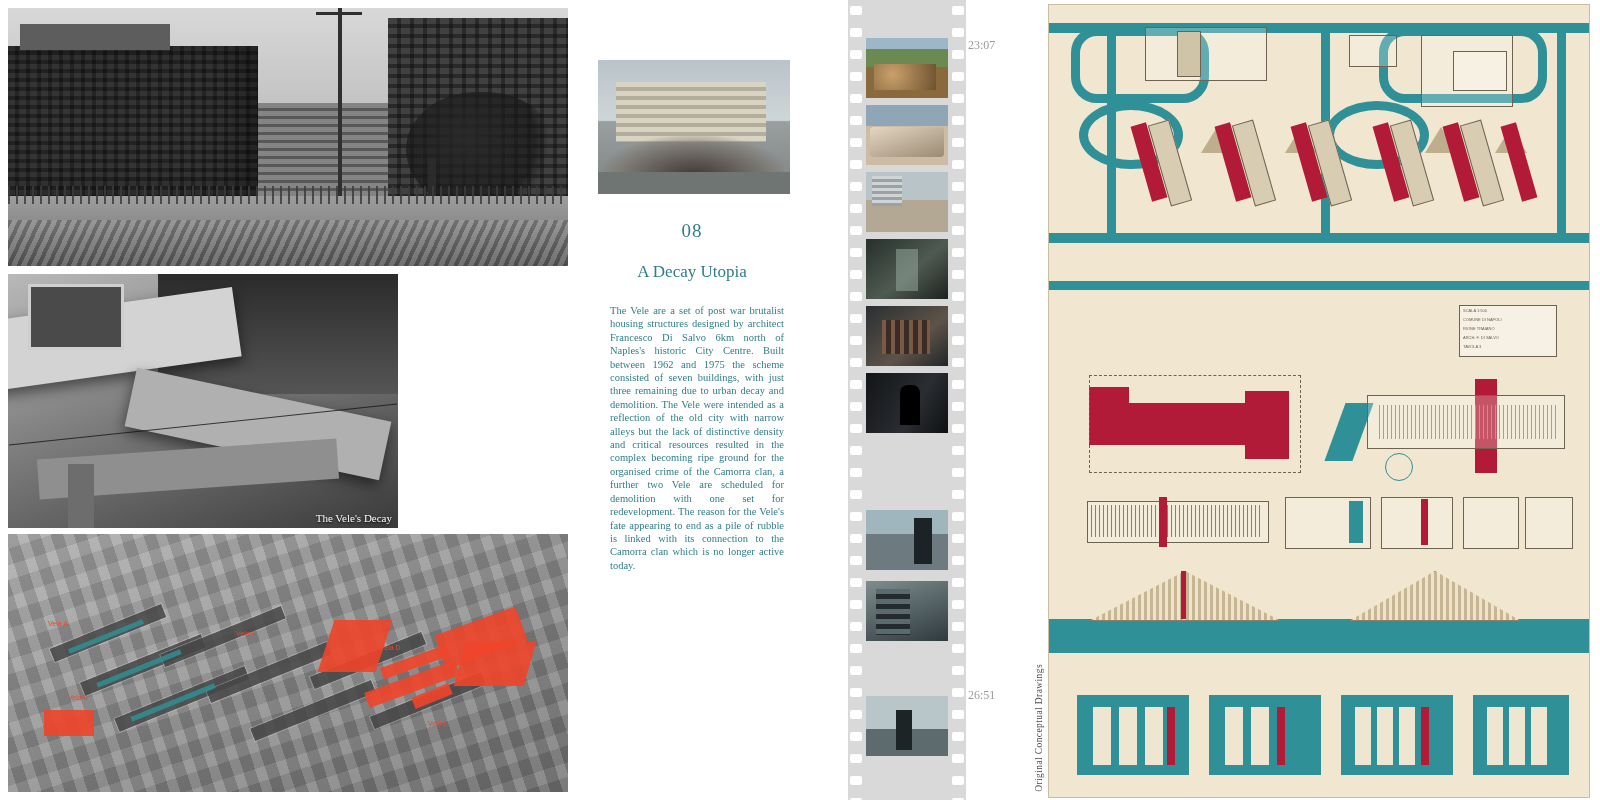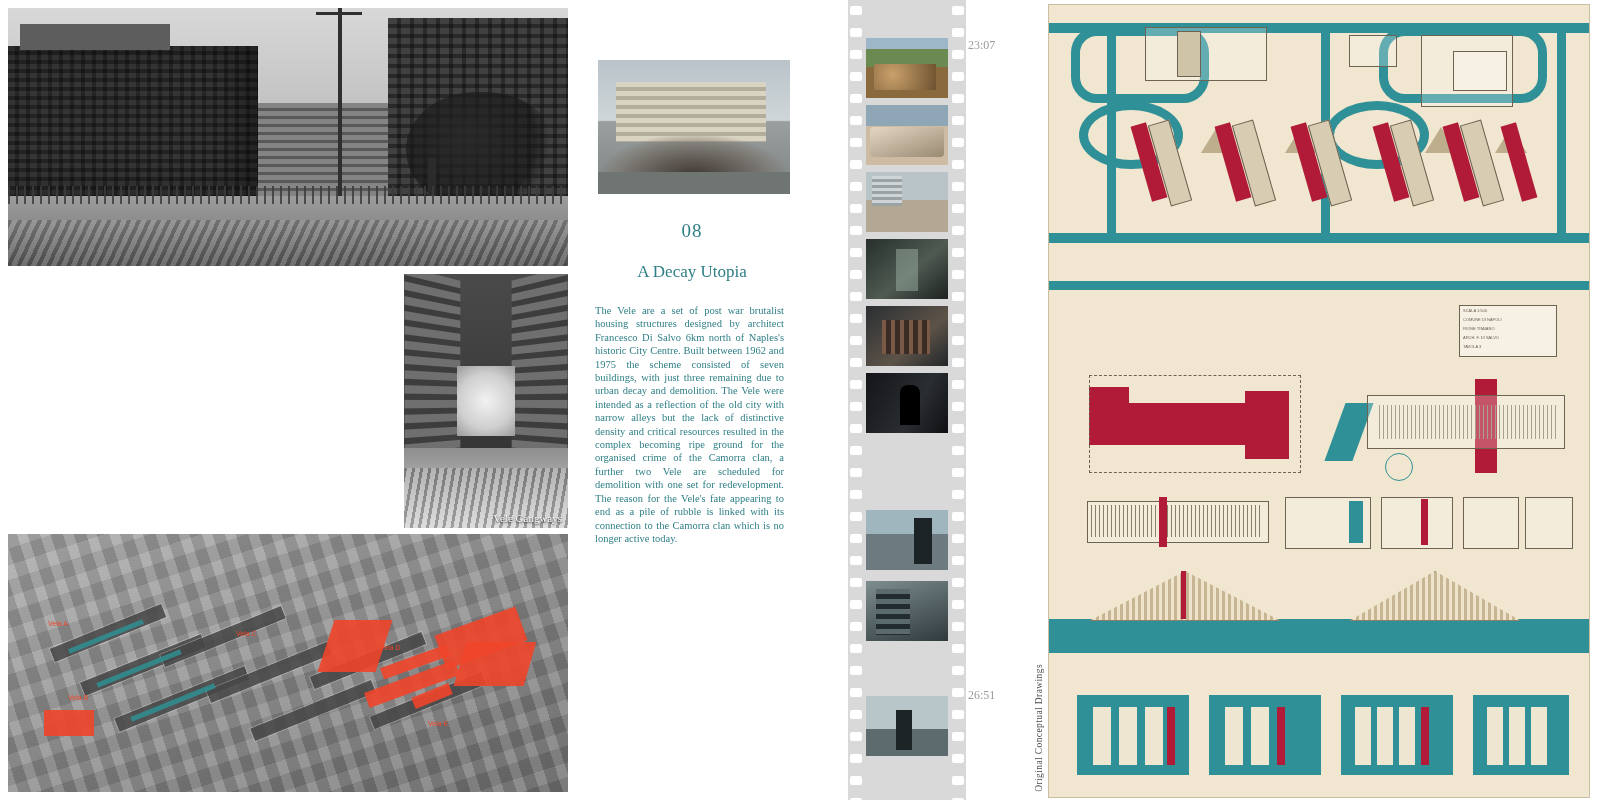--- a/index.html
+++ b/index.html
@@ -80,21 +80,21 @@
   .textcol{position:absolute;left:592px;top:8px;width:200px;height:784px;}
   #demo-photo{position:relative;width:192px;height:134px;margin:52px 0 0 6px;
     background:linear-gradient(180deg,#b9c3c9 0%,#cfd6d9 45%,#9aa0a0 46%,#7d8382 100%);}
   #demo-photo .tower{position:absolute;left:18px;top:22px;width:150px;height:60px;
     background:repeating-linear-gradient(180deg,#d9d3c2 0 5px,#b3ad9c 5px 9px);}
   #demo-photo .dust{position:absolute;left:6px;bottom:18px;width:180px;height:40px;
     background:radial-gradient(ellipse at 50% 100%,rgba(60,50,45,.95),rgba(120,110,100,.5) 60%,rgba(255,255,255,0) 75%);}
   #demo-photo .grnd{position:absolute;left:0;bottom:0;width:100%;height:22px;background:#6f7572;}
   .num{margin-top:26px;text-align:center;color:#2f7f86;font-size:19px;letter-spacing:1px;}
   .title{margin-top:20px;text-align:center;color:#2f7f86;font-size:17px;}
-  .body{margin:22px 8px 0 3px;color:#2f7f86;font-size:10.5px;line-height:13.4px;text-align:justify;}
+  .body{margin:22px 8px 0 18px;color:#2f7f86;font-size:10.5px;line-height:13.4px;text-align:justify;}
 
   
   .film{position:absolute;left:848px;top:0;width:118px;height:800px;background:#d9d9d9;}
   .perf{position:absolute;width:12px;height:9px;background:#fff;border-radius:2px;}
   .frame{position:absolute;left:18px;width:82px;height:60px;overflow:hidden;background:#333;}
   .tc{position:absolute;left:120px;color:#9a9a9a;font-size:12px;font-family:"Liberation Serif",serif;}
 
   .f1{background:linear-gradient(180deg,#9db7c9 0 18%,#6a8a52 18% 48%,#8a6a3c 48% 100%);}
   .f1:after{content:"";position:absolute;left:8px;top:26px;width:62px;height:26px;background:radial-gradient(circle at 30% 40%,#c9a06a,#6d5230);}
   .f2{background:linear-gradient(180deg,#8fa6b6 0 35%,#cdbba4 35% 100%);}
@@ -138,29 +138,31 @@
     <div class="blockL"></div>
     <div class="blockM"></div>
     <div class="tree1"></div>
     <div class="tree2"></div>
     <div class="pole"></div>
     <div class="ground"></div>
     <div class="rubble"></div>
     <div class="fence"></div>
   </div>
 
-
-  <div class="photo" id="gang">
-    <div class="wallL"></div>
-    <div class="wallR"></div>
-    <div class="floor"></div>
-    <div class="debris"></div>
-    <div class="tunnel"></div>
-    <div class="cap">Vele Gangways</div>
-  </div>
+  <div class="photo" id="decay">
+    <div class="dark"></div>
+    <div class="slabA"></div>
+    <div class="win"></div>
+    <div class="slabB"></div>
+    <div class="slabC"></div>
+    <div class="col"></div>
+    <div class="wire"></div>
+    <div class="cap">The Vele's Decay</div>
+  </div>
+
 
   <div class="photo" id="aerial">
     <div class="base"></div>
 
     <div class="bld" style="left:40px;top:92px;width:120px;height:14px;transform:rotate(-22deg);"></div>
     <div class="bld" style="left:70px;top:124px;width:130px;height:14px;transform:rotate(-22deg);"></div>
     <div class="bld" style="left:104px;top:158px;width:140px;height:14px;transform:rotate(-22deg);"></div>
     <div class="bld" style="left:150px;top:96px;width:130px;height:13px;transform:rotate(-22deg);"></div>
     <div class="bld" style="left:196px;top:132px;width:130px;height:13px;transform:rotate(-22deg);"></div>
     <div class="bld" style="left:240px;top:170px;width:130px;height:13px;transform:rotate(-22deg);"></div>

